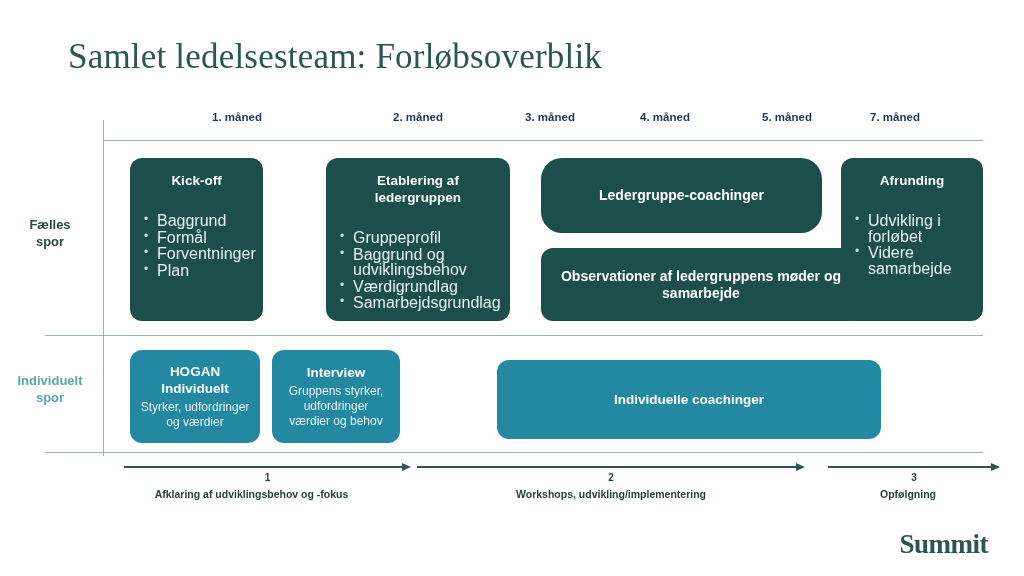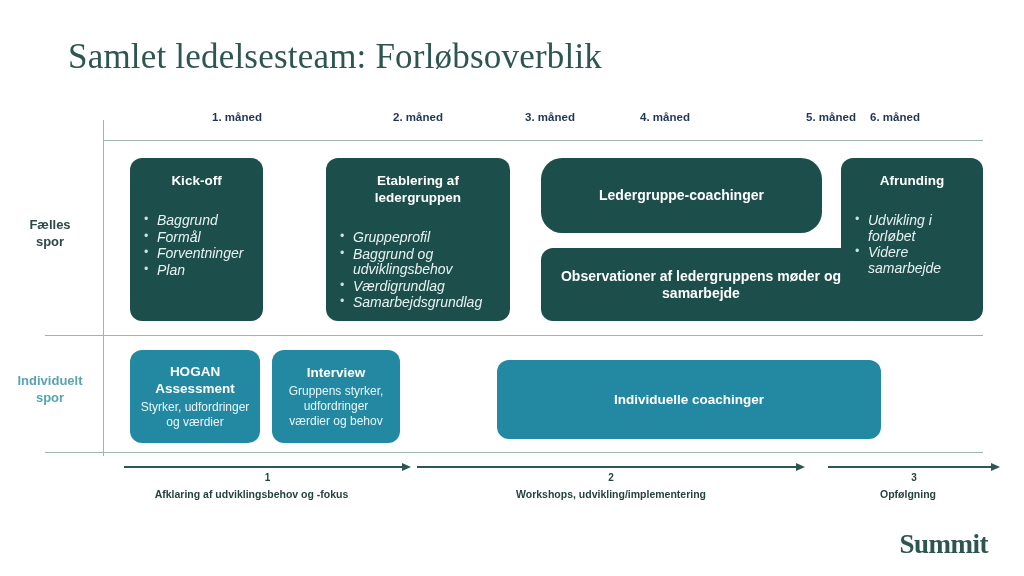--- a/index.html
+++ b/index.html
@@ -106,26 +106,25 @@
     margin-top: 3px;
   }
 
   ul.bullets {
     list-style: none;
     margin: 0;
     padding: 0;
   }
   ul.bullets li {
     position: relative;
-    font-size: 14px;
+    font-size: 16px;
     line-height: 15.5px;
     padding-left: 13px;
     color: #e8f2f1;
     margin-bottom: 1px;
-    font-style: italic;
   }
   ul.bullets li::before {
     content: "\2022";
     position: absolute;
     left: 0;
     top: -1px;
     font-size: 12px;
     color: #cfe2e0;
   }
 
@@ -186,22 +185,22 @@
 
 <div id="slide">
 
   <div class="slide-title">Samlet ledelsesteam: Forløbsoverblik</div>
 
   <div id="months">
       <div class="month-label" style="left: 237px;">1. måned</div>
       <div class="month-label" style="left: 418px;">2. måned</div>
       <div class="month-label" style="left: 550px;">3. måned</div>
       <div class="month-label" style="left: 665px;">4. måned</div>
-      <div class="month-label" style="left: 787px; margin-left: 44px;">5. måned</div>
-      <div class="month-label" style="left: 895px;">6. måned</div>
+      <div class="month-label" style="left: 787px;">5. måned</div>
+      <div class="month-label" style="left: 895px;">7. måned</div>
     </div>
 
   <div class="hrule" style="left:103px; top:140px; width:880px;"></div>
   <div class="hrule" style="left:45px; top:335px; width:938px;"></div>
   <div class="hrule" style="left:45px; top:452px; width:938px;"></div>
   <div class="vrule" style="left:103px; top:120px; width:1px; height:336px;"></div>
 
   <div class="row-label faelles">
     <div>Fælles</div>
     <div>spor</div>
@@ -244,21 +243,21 @@
         <div class="card-title" style="margin-top: 14px; padding: 0px 10px;">Afrunding</div>
         <ul class="bullets" style="margin: 24px 0px 0px 14px; padding-right: 20px;">
           <li>Udvikling i forløbet</li>
           <li>Videre samarbejde</li>
         </ul>
       </div>
     </div>
   <div id="individual-cards">
       <div class="card blue" style="left: 130px; top: 350px; width: 130px; height: 93px;">
         <div class="card-center" style="flex-direction: column;">
-          <div class="card-title">HOGAN Assessment</div>
+          <div class="card-title">HOGAN Individuelt</div>
           <div class="card-sub">Styrker, udfordringer og værdier</div>
         </div>
       </div>
       <div class="card blue" style="left: 272px; top: 350px; width: 128px; height: 93px;">
         <div class="card-center" style="flex-direction: column;">
           <div class="card-title">Interview</div>
           <div class="card-sub">Gruppens styrker, udfordringer værdier og behov</div>
         </div>
       </div>
       <div class="card blue" style="left: 497px; top: 360px; width: 384px; height: 79px;">

